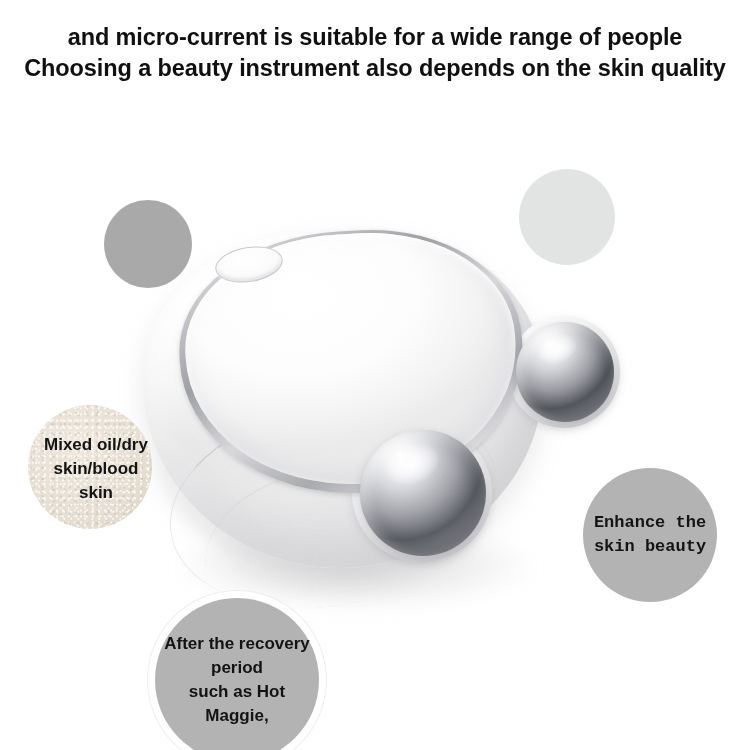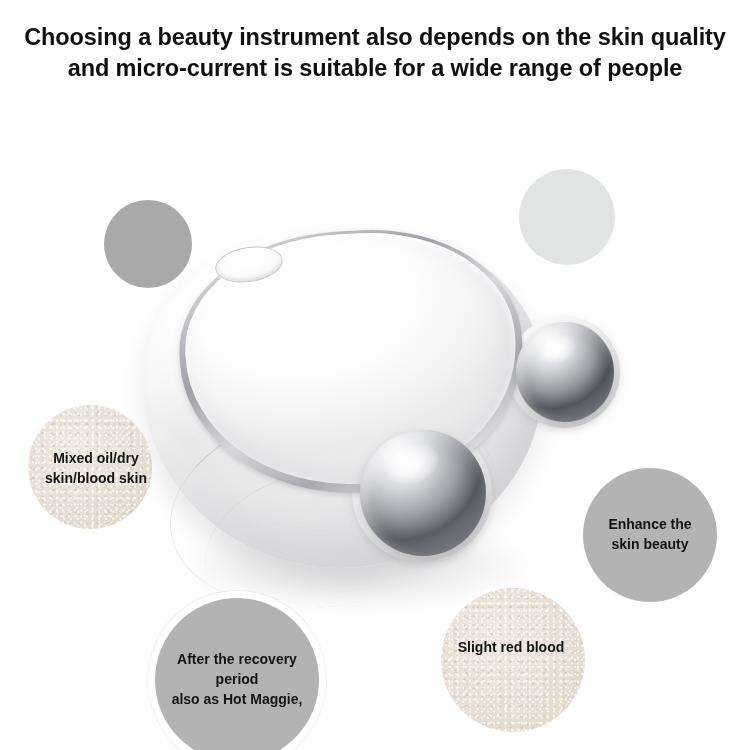--- a/index.html
+++ b/index.html
@@ -217,21 +217,21 @@
   .callout {
     position: absolute;
     border-radius: 50%;
     display: flex;
     align-items: center;
     justify-content: center;
     text-align: center;
     box-sizing: border-box;
   }
   .callout .callout-text {
-    font-size: 14px;
+    font-size: 17px;
     font-weight: bold;
     line-height: 1.42;
     color: #131313;
     padding: 0 8px;
   }
 
   
   .bubble-grey-tl {
     left: 104px; top: 200px; width: 88px; height: 88px;
     background: #a9a9a9;
@@ -264,36 +264,36 @@
     box-shadow: 0 0 0 3px #ffffff;
   }
   .callout-bottom-beige .callout-text { transform: translate(-2px, -12px); }
 
   
   .grey-solid { background: #b3b3b3; }
 
   .callout-right-grey {
     left: 583px; top: 468px; width: 134px; height: 134px;
   }
-  .callout-right-grey .callout-text { transform: translate(0, 0); }
+  .callout-right-grey .callout-text { transform: translate(0, 0); font-family: Liberation Mono, monospace; }
 
   .callout-bottom-grey {
     left: 155px; top: 598px; width: 164px; height: 164px;
     box-shadow: 0 0 0 7px #ffffff, 0 0 0 8px rgba(236,236,238,0.9);
   }
   .callout-bottom-grey .callout-text { transform: translate(0, 0px); }
 </style>
 </head>
 <body>
 
 <div id="page">
 
   <div class="headline">
+    <span class="line">and micro-current is suitable for a wide range of people</span>
     <span class="line">Choosing a beauty instrument also depends on the skin quality</span>
-    <span class="line">and micro-current is suitable for a wide range of people</span>
   </div>
 
   <div class="callout bubble-grey-tl"></div>
   <div class="callout bubble-grey-tr"></div>
 
   <div class="device-stage">
     <div class="device-shadow"></div>
     <div class="device-body"></div>
     <div class="device-seam"></div>
     <div class="device-seam2"></div>
@@ -319,23 +319,18 @@
   <div class="callout callout-right-grey grey-solid">
     <div class="callout-text">
       <span>Enhance the</span><br>
       <span>skin beauty</span>
     </div>
   </div>
 
   <div class="callout callout-bottom-grey grey-solid">
     <div class="callout-text">
       <span>After the recovery period</span><br>
-      <span>also as Hot Maggie,</span>
+      <span>such as Hot Maggie,</span>
     </div>
   </div>
 
-  <div class="callout callout-bottom-beige beige">
-    <div class="callout-text">
-      <span>Slight red blood</span>
-    </div>
-  </div>
 
 </div>
 
 </body></html>

